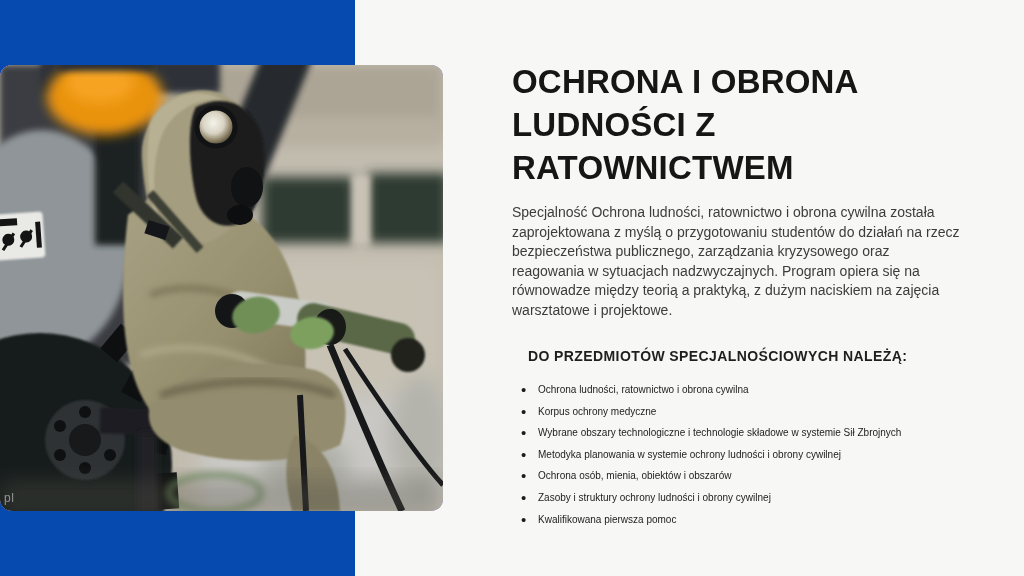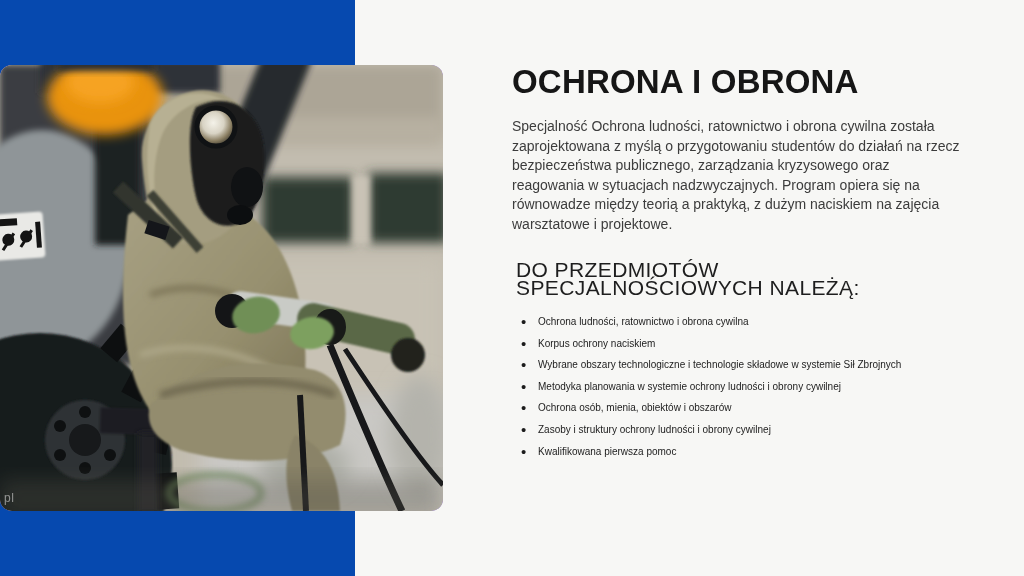--- a/index.html
+++ b/index.html
@@ -39,22 +39,22 @@
     margin:0 0 14px 0;
     font-size:33px;line-height:43px;font-weight:700;color:#161616;
     letter-spacing:.2px;
   }
   h1.title span{display:block;}
   p.desc{
     margin:0;width:452px;
     font-size:14px;line-height:19.5px;color:#3C3C3C;
   }
   h2.subhead{
-    margin:27px 0 0 4px;
-    font-size:21px;line-height:18px;font-weight:400;color:#1E1E1E;
+    margin:27px 0 0 16px;
+    font-size:14px;line-height:18px;font-weight:700;color:#1E1E1E;
     letter-spacing:.4px;
   }
   ul.subjects{
     margin:14px 0 0 0;padding:0;list-style:none;width:436px;
   }
   ul.subjects li{
     position:relative;padding-left:26px;
     font-size:10px;line-height:21.6px;color:#1C1C1C;
   }
   ul.subjects li::before{
@@ -203,29 +203,31 @@
 
       <ellipse cx="215" cy="428" rx="46" ry="18" fill="none" stroke="#6A8A58" stroke-width="7" opacity=".6" filter="url(#b3)"></ellipse>
       <rect x="0" y="414" width="443" height="40" fill="#55534A" opacity=".35" filter="url(#b10)"></rect>
     </svg>
     <span class="watermark">pl</span>
   </figure>
 
   <main class="content">
     <h1 class="title">
       <span>OCHRONA I OBRONA</span>
+      <span>LUDNOŚCI Z</span>
+      <span>RATOWNICTWEM</span>
     </h1>
 
     <p class="desc">Specjalność Ochrona ludności, ratownictwo i obrona cywilna została zaprojektowana z myślą o przygotowaniu studentów do działań na rzecz bezpieczeństwa publicznego, zarządzania kryzysowego oraz reagowania w sytuacjach nadzwyczajnych. Program opiera się na równowadze między teorią a praktyką, z dużym naciskiem na zajęcia warsztatowe i projektowe.</p>
 
     <h2 class="subhead">DO PRZEDMIOTÓW SPECJALNOŚCIOWYCH NALEŻĄ:</h2>
 
     <ul class="subjects">
       <li>Ochrona ludności, ratownictwo i obrona cywilna</li>
-      <li>Korpus ochrony naciskiem</li>
+      <li>Korpus ochrony medyczne</li>
       <li>Wybrane obszary technologiczne i technologie składowe w systemie Sił Zbrojnych</li>
       <li>Metodyka planowania w systemie ochrony ludności i obrony cywilnej</li>
       <li>Ochrona osób, mienia, obiektów i obszarów</li>
       <li>Zasoby i struktury ochrony ludności i obrony cywilnej</li>
       <li>Kwalifikowana pierwsza pomoc</li>
     </ul>
   </main>
 
 </div>
 

